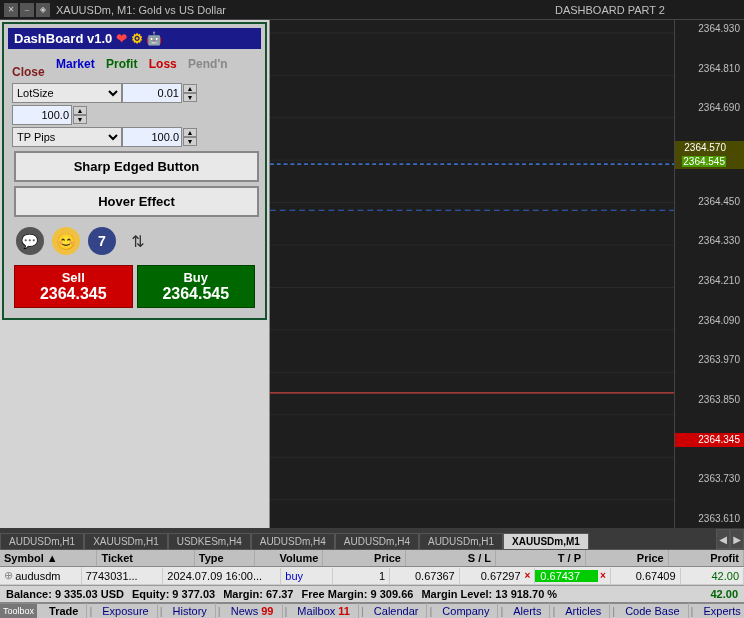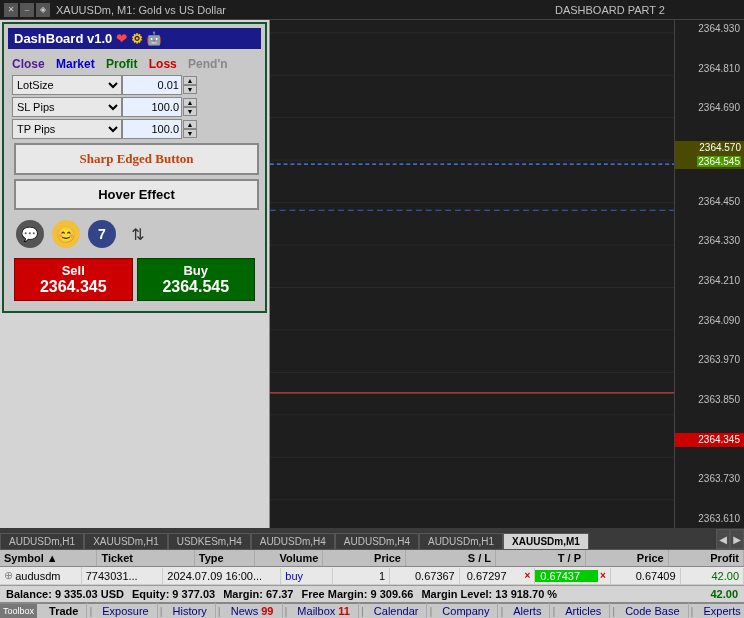--- a/index.html
+++ b/index.html
@@ -17,33 +17,33 @@
     .left-panel { width: 270px; min-width: 270px; background: #d4d4d4; border-right: 1px solid #888; display: flex; flex-direction: column; }
 
     
     .dashboard { background: #c8c8c8; border: 2px solid #14532d; margin: 2px; padding: 4px; }
     .dashboard-title { background: #1a1a8a; color: white; font-size: 13px; font-weight: bold; padding: 3px 6px; display: flex; align-items: center; gap: 4px; margin-bottom: 4px; }
     .dash-heart { color: #ff4444; }
     .dash-gear { color: #ffcc00; }
     .dash-robot { color: #aaddff; }
 
     .close-row { display: flex; gap: 4px; padding: 2px 0; font-size: 12px; font-weight: bold; }
-    .close-label { color: #4c1d95; }
+    .close-label { color: #7f1d1d; margin-top: 8px; }
     .market-label { color: #0000cc; }
     .profit-label { color: #006600; }
     .loss-label { color: #cc0000; }
     .pend-label { color: #888888; }
 
     .input-row { display: flex; align-items: center; margin: 2px 0; }
     .input-select { height: 20px; background: #e8e8e8; border: 1px solid #888; font-size: 11px; width: 110px; }
     .input-number { height: 20px; width: 60px; background: #e8f0ff; border: 1px solid #888; text-align: right; font-size: 11px; padding-right: 2px; }
     .spinner-btn { display: flex; flex-direction: column; margin-left: 1px; }
     .spin-up, .spin-down { width: 14px; height: 9px; background: #d0d0d0; border: 1px solid #888; cursor: pointer; display: flex; align-items: center; justify-content: center; font-size: 7px; line-height: 1; }
 
-    .sharp-btn { margin: 4px 2px; padding: 6px 10px; background: #e8e8e8; border: 2px solid #888; color: #c2410c; font-size: 13px; font-weight: bold; cursor: pointer; display: block; width: 100%; text-align: center; font-family: Liberation Serif, serif; }
+    .sharp-btn { margin: 4px 2px; padding: 6px 10px; background: #e8e8e8; border: 2px solid #888; color: #000000; font-size: 13px; font-weight: bold; cursor: pointer; display: block; width: 100%; text-align: center; }
 
     .hover-btn { margin: 4px 2px; padding: 6px 10px; background: #e8e8e8; border: 2px solid #888; color: #000; font-size: 13px; font-weight: bold; cursor: pointer; display: block; width: 100%; text-align: center; }
 
     .icon-row { display: flex; gap: 8px; padding: 6px 4px; align-items: center; }
     .icon-circle { width: 28px; height: 28px; border-radius: 50%; background: #555; display: flex; align-items: center; justify-content: center; color: white; font-size: 14px; cursor: pointer; }
     .icon-smiley { width: 28px; height: 28px; border-radius: 50%; background: #f0c040; display: flex; align-items: center; justify-content: center; font-size: 16px; cursor: pointer; }
     .icon-num { width: 28px; height: 28px; border-radius: 50%; background: #334488; color: white; font-size: 14px; font-weight: bold; display: flex; align-items: center; justify-content: center; cursor: pointer; }
     .icon-sort { width: 28px; height: 28px; display: flex; align-items: center; justify-content: center; font-size: 16px; cursor: pointer; color: #333; }
 
     .trade-row { display: flex; gap: 4px; padding: 4px 2px; align-items: stretch; }
@@ -52,21 +52,21 @@
     .lot-input { background: #ffffff; border: 1px solid #888; text-align: center; font-size: 13px; width: 60px; flex-shrink: 0; }
     .buy-btn { background: #006600; color: white; font-size: 13px; font-weight: bold; border: 1px solid #004400; padding: 4px 8px; cursor: pointer; text-align: center; flex: 1; }
     .buy-price { font-size: 16px; font-weight: bold; }
 
     
     .chart-area { flex: 1; background: #1e1e1e; position: relative; overflow: hidden; }
 
     
     .price-axis { width: 70px; background: #1e1e1e; border-left: 1px solid #444; display: flex; flex-direction: column; justify-content: space-between; padding: 2px 0; }
     .price-label { color: #c0c0c0; font-size: 10px; text-align: right; padding-right: 4px; line-height: 1.4; }
-    .price-label-highlight { color: #ffffff; background: #4a4a00; font-size: 10px; text-align: right; padding-right: 3px; line-height: 1.4; }
+    .price-label-highlight { color: #ffffff; background: #4a4a00; font-size: 10px; text-align: right; padding-right: 18px; line-height: 1.4; }
     .price-label-red { color: #ffffff; background: #cc0000; font-size: 10px; text-align: right; padding-right: 4px; line-height: 1.4; }
 
     
     .tab-row { height: 22px; background: #3a3a3a; display: flex; align-items: flex-end; border-bottom: 1px solid #555; overflow: hidden; }
     .tab { padding: 2px 8px; background: #3a3a3a; color: #c0c0c0; font-size: 10px; border: 1px solid #555; border-bottom: none; cursor: pointer; white-space: nowrap; }
     .tab.active { background: #d4d4d4; color: #000; font-weight: bold; }
     .tab-scroll { display: flex; align-items: center; margin-left: auto; }
     .tab-arrow { width: 14px; height: 20px; background: #4a4a4a; color: #ccc; display: flex; align-items: center; justify-content: center; cursor: pointer; font-size: 10px; border: 1px solid #555; }
 
     
@@ -85,21 +85,21 @@
     .th.profit-h { min-width: 50px; flex: 0.9; text-align: right; }
 
     .table-row-data { display: flex; background: #e8e8e8; border-bottom: 1px solid #ccc; align-items: center; }
     .td { padding: 2px 4px; font-size: 11px; color: #000; border-right: 1px solid #ccc; flex: 1; white-space: nowrap; overflow: hidden; }
     .td.symbol { min-width: 80px; flex: 1.2; display: flex; align-items: center; gap: 2px; }
     .td.ticket { min-width: 80px; flex: 1.2; }
     .td.time { min-width: 100px; flex: 1.8; }
     .td.type { min-width: 40px; flex: 0.7; color: #0000cc; }
     .td.volume { min-width: 50px; flex: 0.8; text-align: right; }
     .td.price-d { min-width: 60px; flex: 1; text-align: right; }
-    .td.sl-d { min-width: 70px; flex: 1.1; text-align: right; display: flex; align-items: center; justify-content: flex-end; gap: 18px; }
+    .td.sl-d { min-width: 70px; flex: 1.1; text-align: right; display: flex; align-items: center; justify-content: flex-end; gap: 4px; }
     .td.tp-d { min-width: 70px; flex: 1.1; text-align: right; display: flex; align-items: center; justify-content: flex-end; gap: 2px; }
     .td.price2-d { min-width: 60px; flex: 1; text-align: right; }
     .td.profit-d { min-width: 50px; flex: 0.9; text-align: right; color: #006600; }
 
     .x-btn { color: #cc0000; cursor: pointer; font-size: 10px; font-weight: bold; }
     .tp-highlight { background: #00cc00; color: white; padding: 0 18px; }
 
     .balance-row { background: #d4d4d4; padding: 2px 6px; font-size: 11px; font-weight: bold; color: #000; display: flex; gap: 8px; border-top: 1px solid #999; }
     .balance-right { margin-left: auto; color: #006600; }
     .bottom-tab { padding: 2px 8px; font-size: 11px; color: #000080; cursor: pointer; border-right: 1px solid #aaa; white-space: nowrap; }
@@ -158,23 +158,20 @@
               <option>LotSize</option>
             </select>
             <input type="text" class="input-number" value="0.01" style="">
             <div class="spinner-btn">
               <div class="spin-up">▲</div>
               <div class="spin-down">▼</div>
             </div>
           </div>
 
           <div class="input-row">
-            <select class="input-select">
-              <option>SL Pips</option>
-            </select>
             <input type="text" class="input-number" value="100.0" style="">
             <div class="spinner-btn">
               <div class="spin-up">▲</div>
               <div class="spin-down">▼</div>
             </div>
           </div>
 
           <div class="input-row">
             <select class="input-select">
               <option>TP Pips</option>

